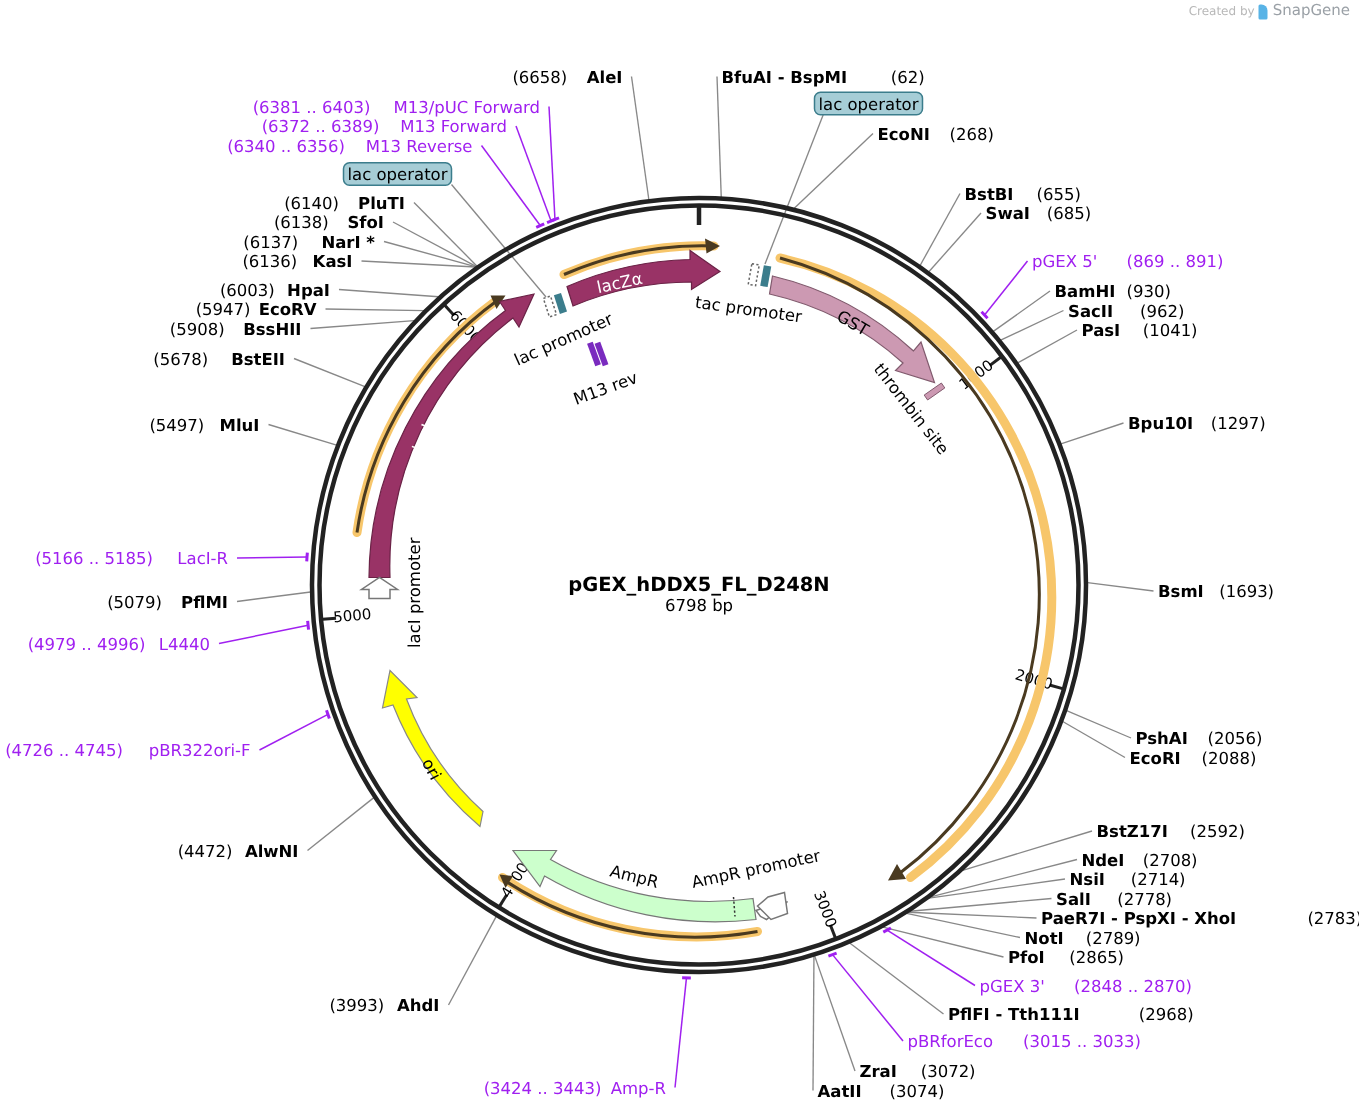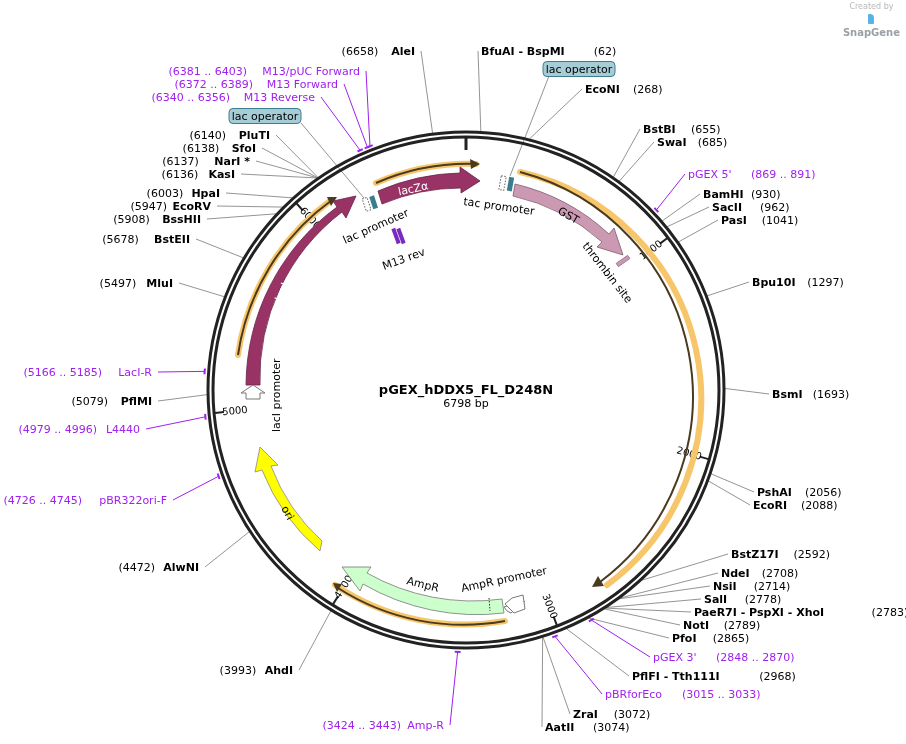--- a/index.html
+++ b/index.html
@@ -1,19 +1,19 @@
 <!DOCTYPE html>
 <html><head>
 <meta charset="utf-8">
 <style>
   html, body { margin: 0; padding: 0; background: #ffffff; }
   body { width: 906px; height: 744px; position: relative; overflow: hidden; font-family: "DejaVu Sans", sans-serif; }
   #map { position: absolute; left: 0; top: 0; width: 906px; height: 744px; }
-  .credit { position: absolute; right: 6px; top: 2px; font-size: 8px; color: #b8b8b8; display: flex; align-items: center; gap: 3px; flex-direction: column; }
-  .credit .brand { font-size: 10px; color: #9aa0a6; font-weight: bold; }
+  .credit { position: absolute; right: 6px; top: 2px; font-size: 8px; color: #b8b8b8; display: flex; align-items: center; gap: 3px; }
+  .credit .brand { font-size: 10px; color: #9aa0a6; font-weight: normal; }
   .credit .logo { width: 6px; height: 10px; background: #58b3e6; border-radius: 1px 4px 1px 1px; display: inline-block; }
   svg text { font-family: "DejaVu Sans", sans-serif; }
   .enz-name { font-weight: bold; font-size: 11px; fill: #000; }
   .enz-pos { font-size: 11px; fill: #000; }
   .primer { font-size: 11px; fill: #a020f0; }
   .feat-label { font-size: 11px; fill: #000; }
   .title { font-weight: bold; font-size: 13px; fill: #000; }
   .subtitle { font-size: 11px; fill: #000; }
   .tick-label { font-size: 10px; fill: #000; }
 </style>

